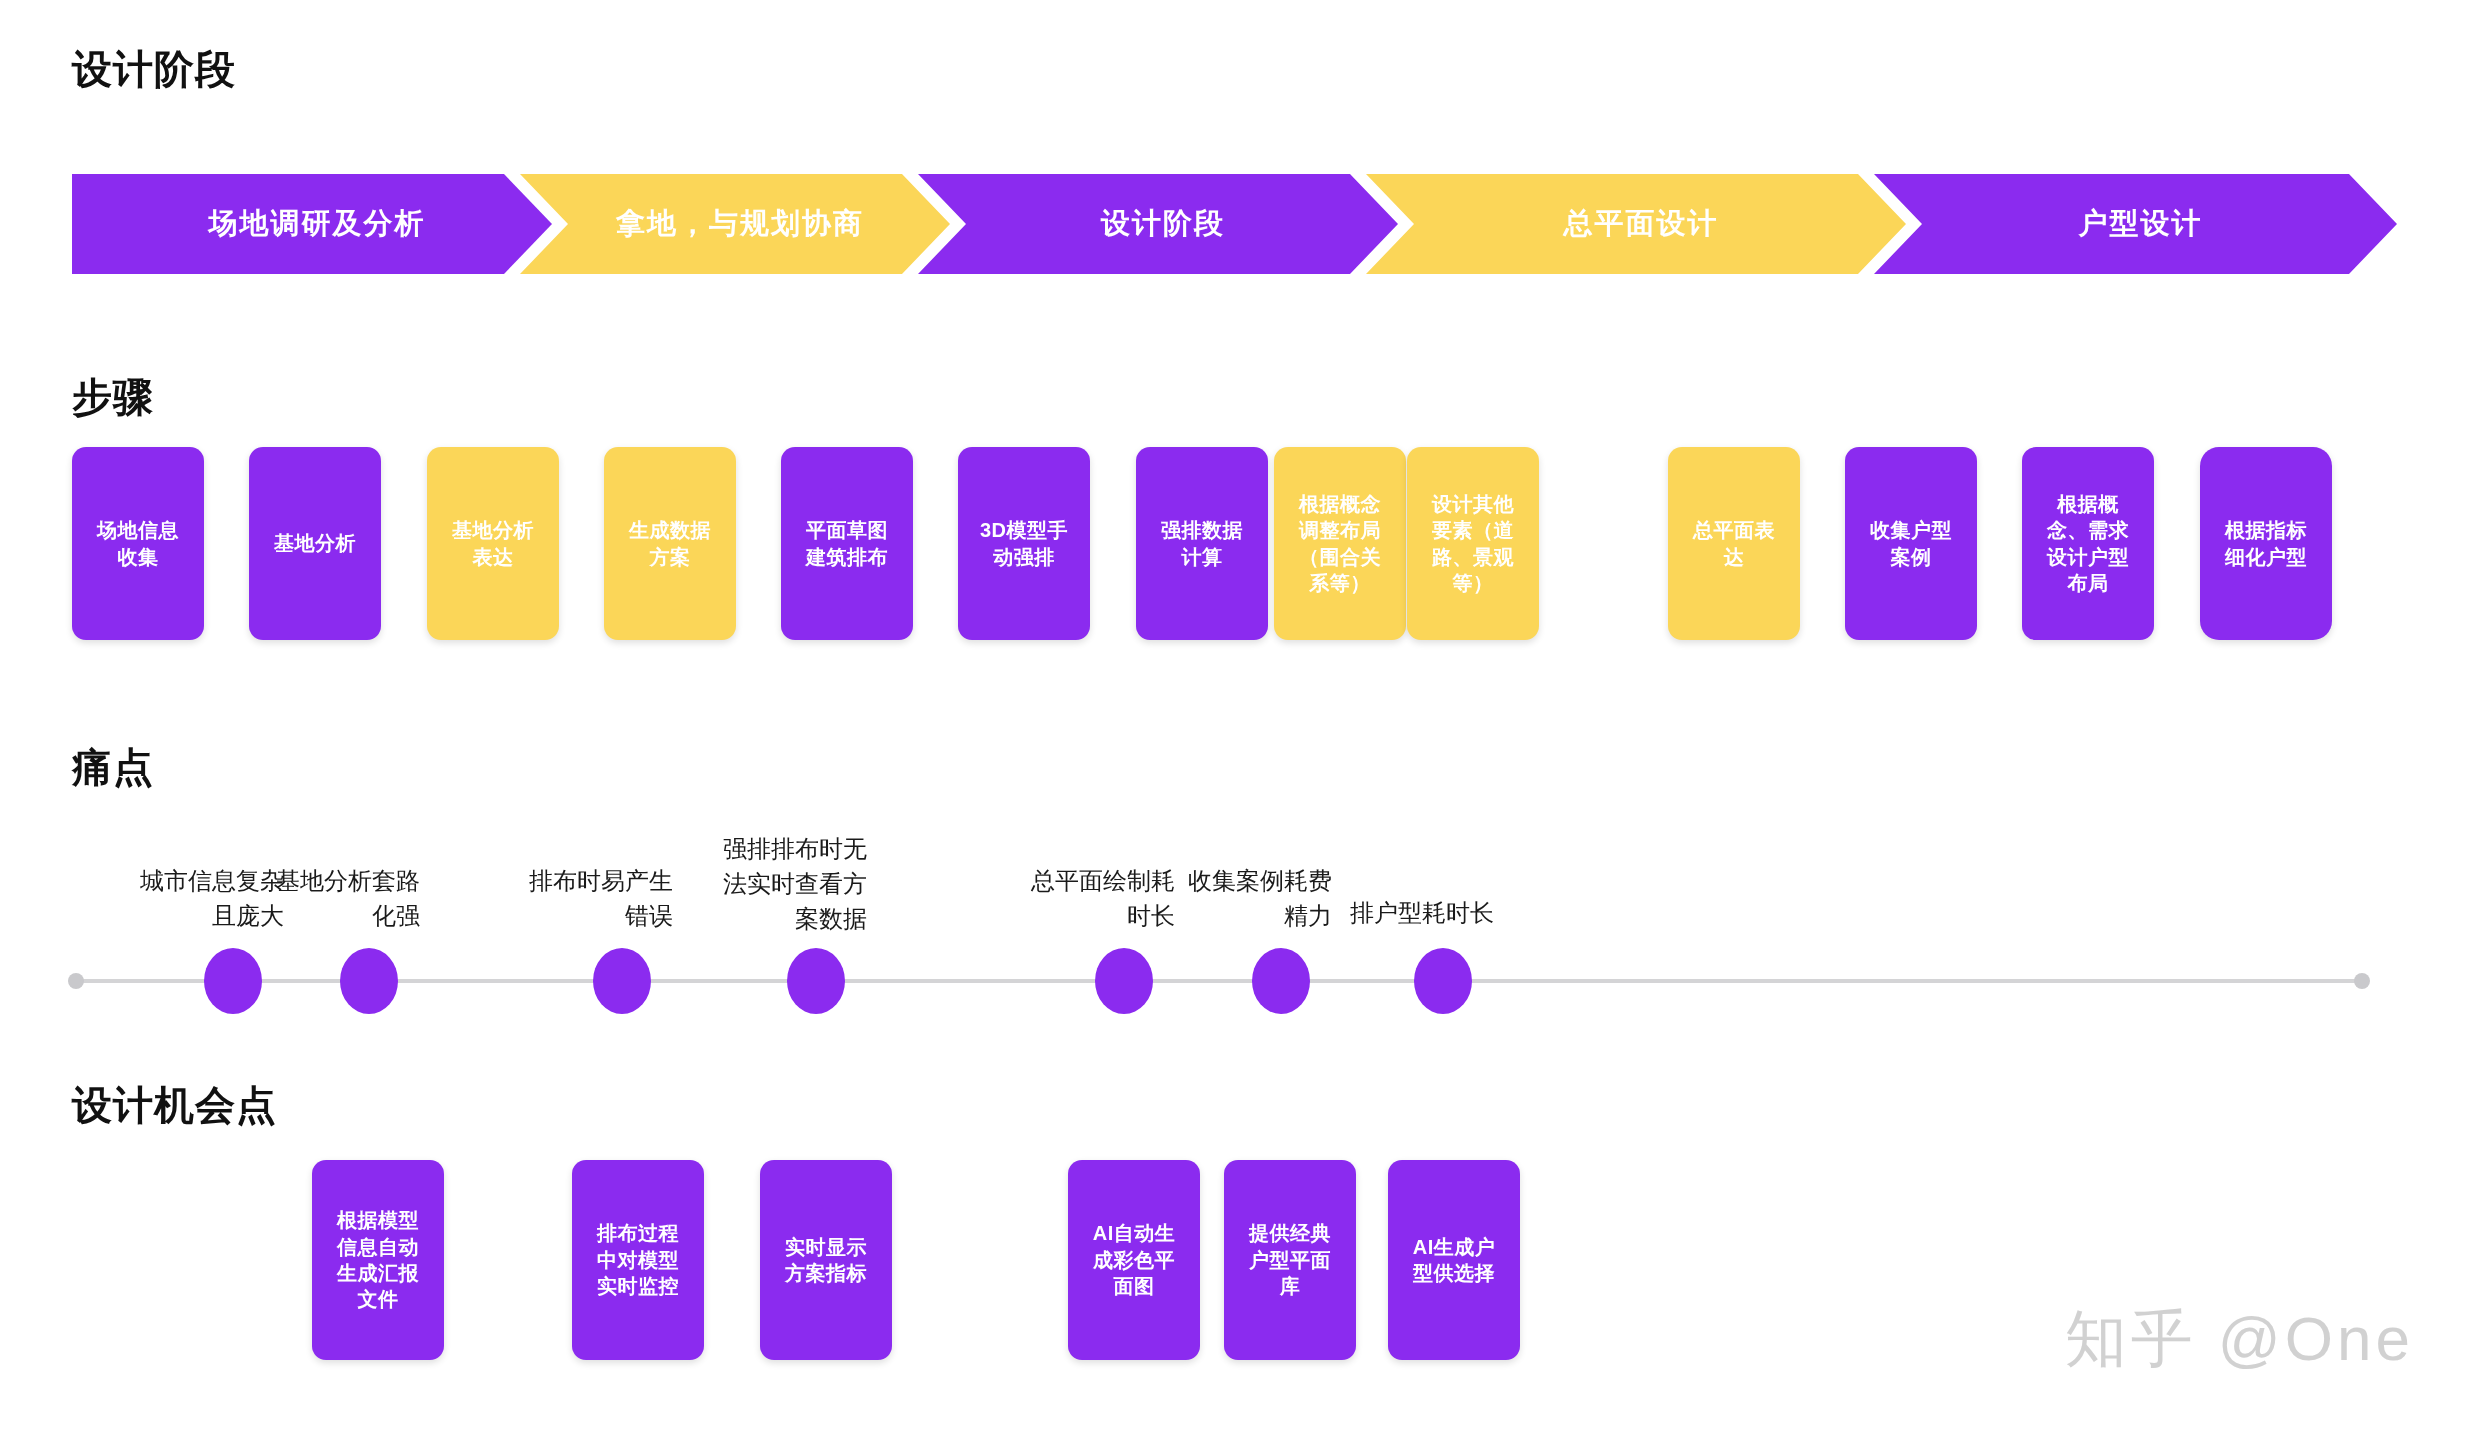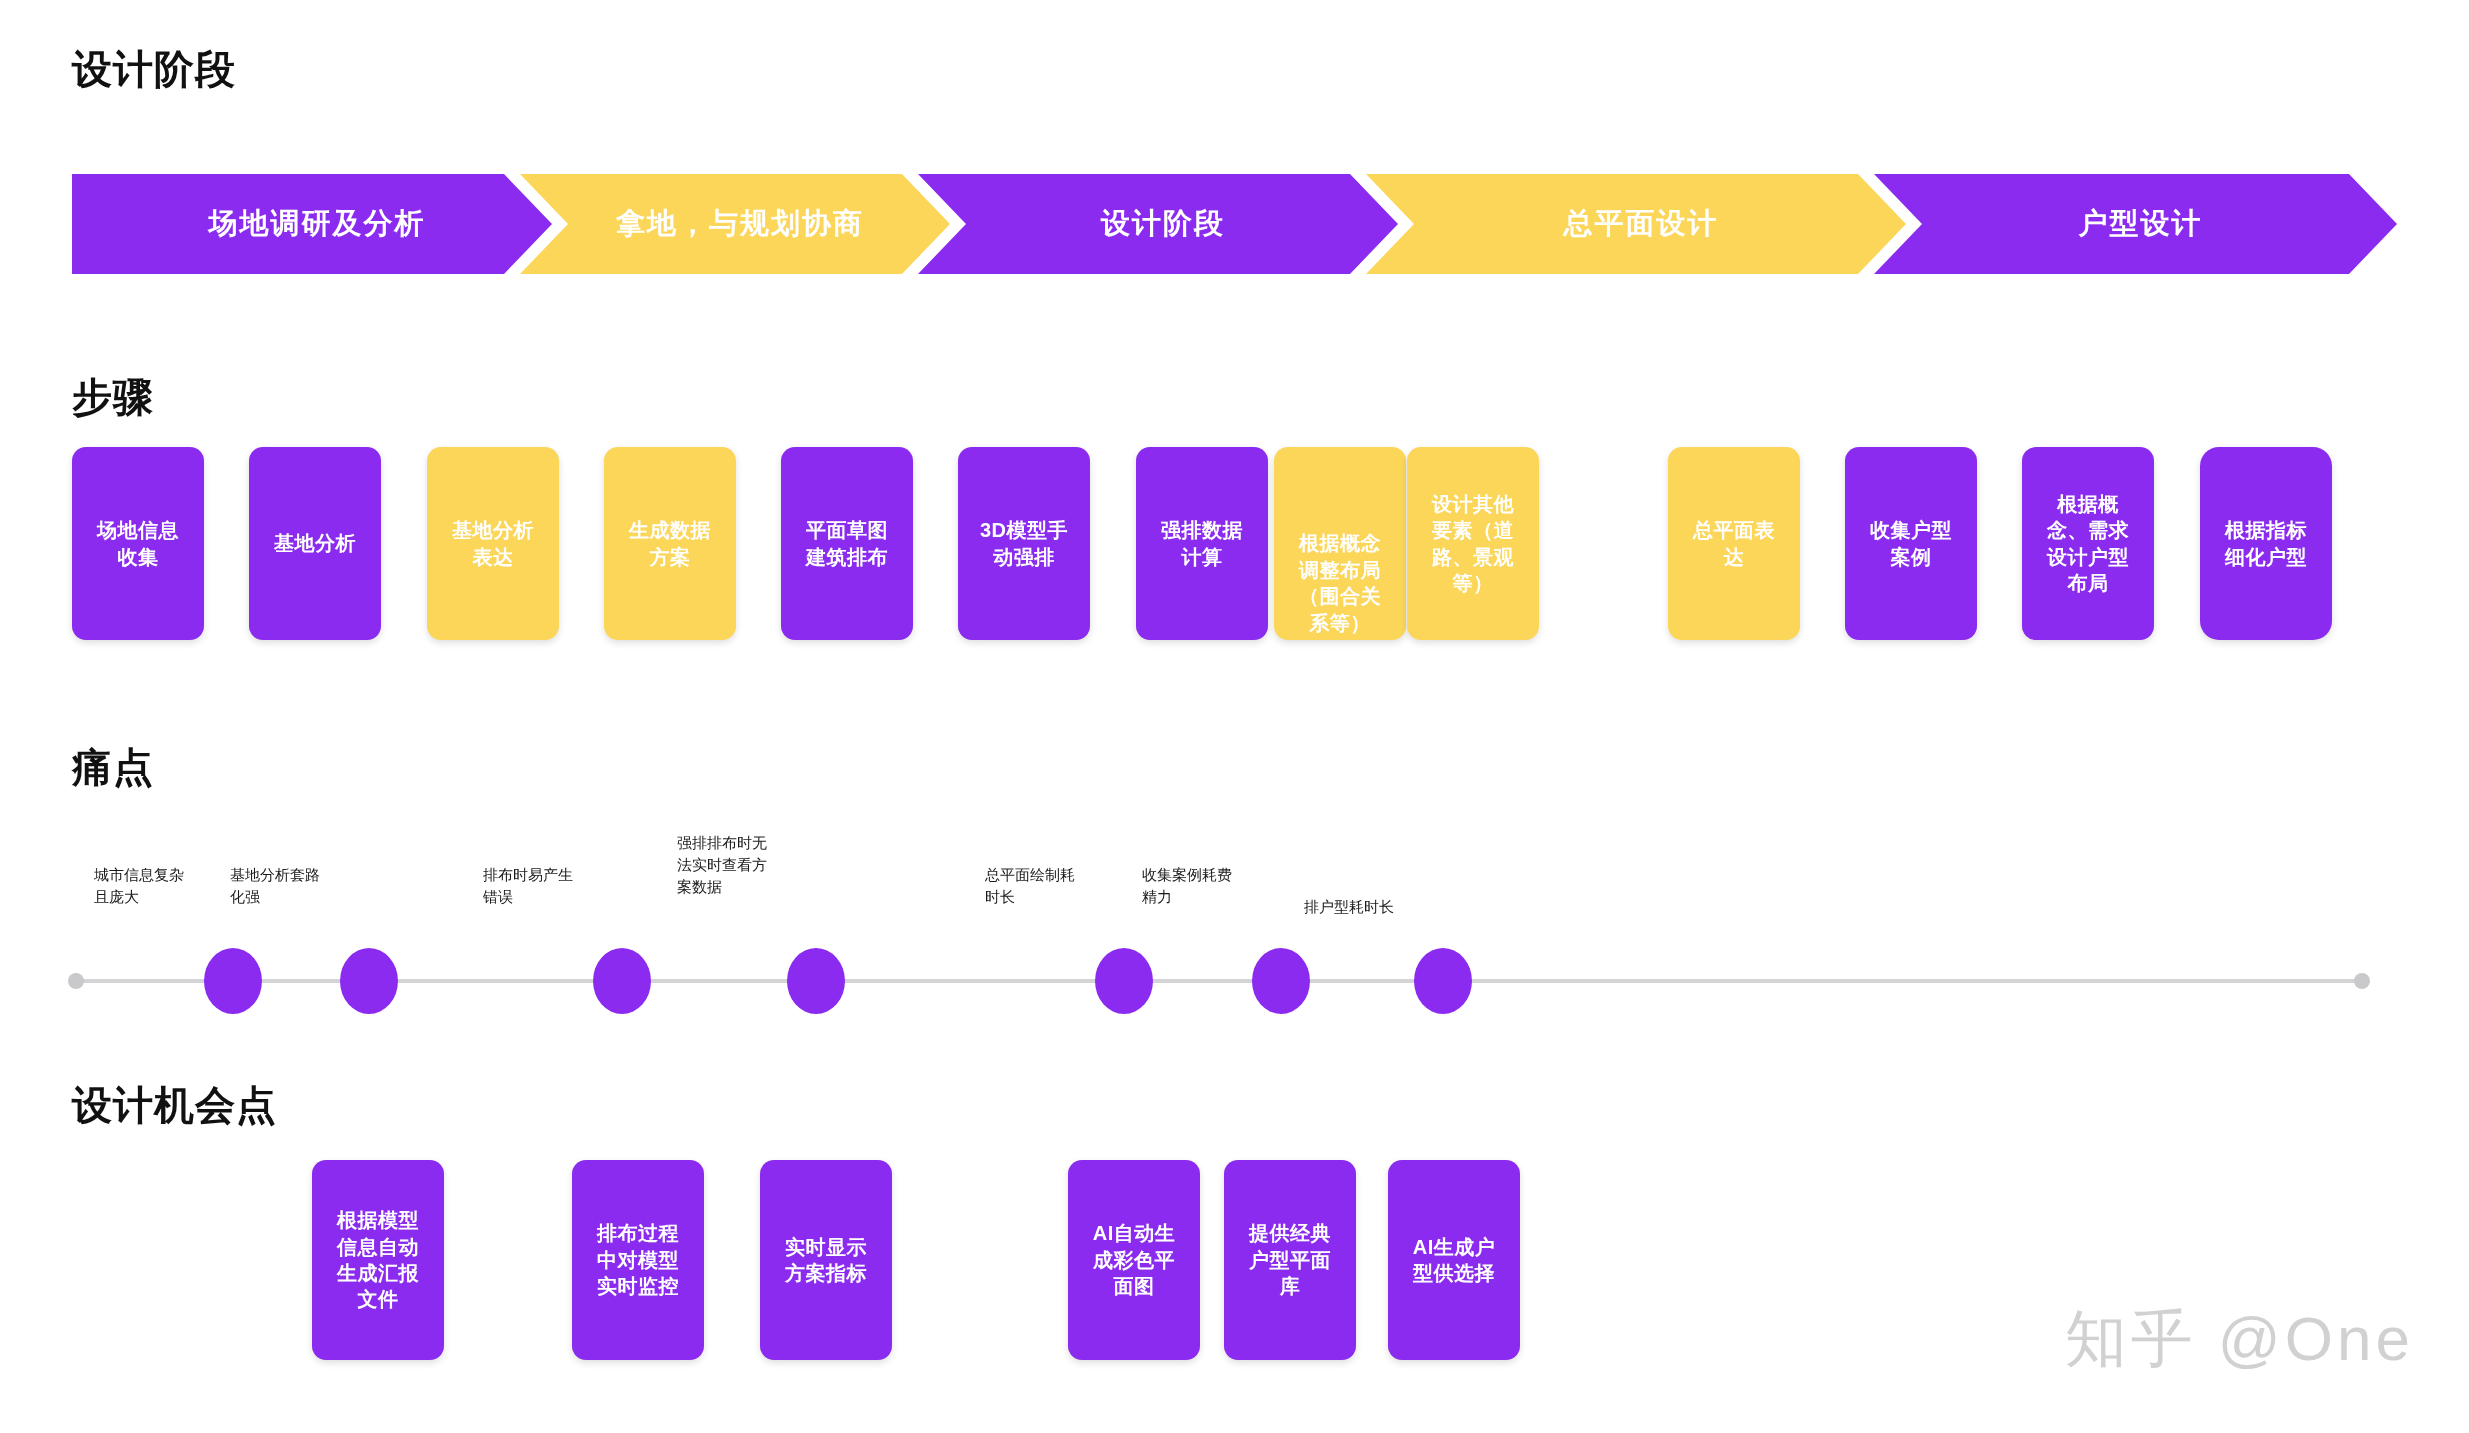--- a/index.html
+++ b/index.html
@@ -133,22 +133,22 @@
     position: absolute;
     width: 58px;
     height: 66px;
     border-radius: 50%;
     background: #8B2BEF;
     top: 128px;
   }
   .pain-label {
     position: absolute;
     width: 190px;
-    text-align: left;
-    font-size: 15px;
+    text-align: right;
+    font-size: 24px;
     line-height: 1.45;
     color: #1a1a1a;
     font-weight: normal;
   }
 
   
   .opp-row {
     position: absolute;
     left: 0;
     top: 1160px;
@@ -234,21 +234,21 @@
       </div>
       <div class="step-card bg-purple" style="left: 709px;">
         <div class="card-text">平面草图<br>建筑排布</div>
       </div>
       <div class="step-card bg-purple" style="left: 886px;">
         <div class="card-text">3D模型手<br>动强排</div>
       </div>
       <div class="step-card bg-purple" style="left: 1064px;">
         <div class="card-text">强排数据<br>计算</div>
       </div>
-      <div class="step-card bg-yellow" style="left: 1202px; align-items: flex-end;">
+      <div class="step-card bg-yellow" style="left: 1202px;">
         <div class="card-text">根据概念<br>调整布局<br>（围合关<br>系等）</div>
       </div>
       <div class="step-card bg-yellow" style="left: 1335px;">
         <div class="card-text">设计其他<br>要素（道<br>路、景观<br>等）</div>
       </div>
       <div class="step-card bg-yellow" style="left: 1596px;">
         <div class="card-text">总平面表<br>达</div>
       </div>
       <div class="step-card bg-purple" style="left: 1773px;">
         <div class="card-text">收集户型<br>案例</div>

